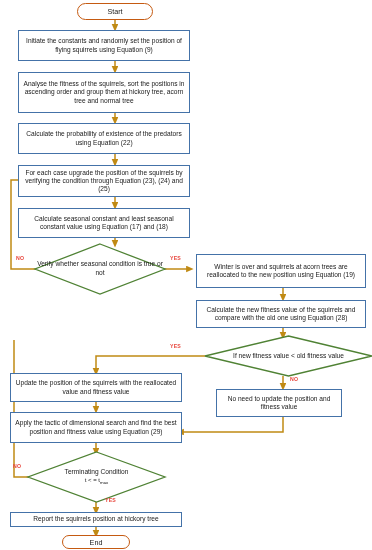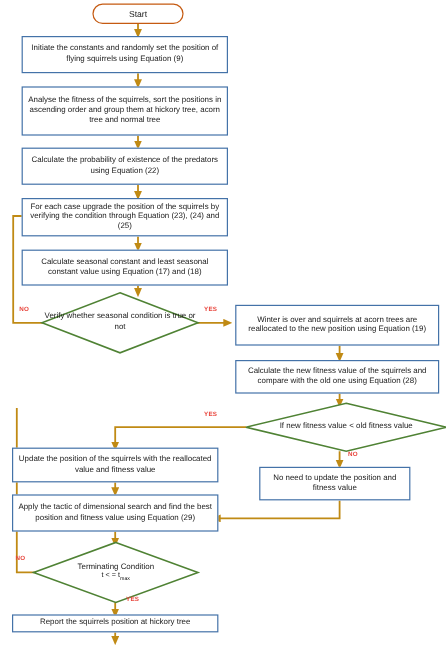--- a/index.html
+++ b/index.html
@@ -213,14 +213,17 @@
       <span class="sub"><span>t &lt; = t</span><sub>max</sub></span>
     </div>
   </div>
   <div class="edge-label" style="left:13px; top:463px;">NO</div>
   <div class="edge-label" style="left:105px; top:497px;">YES</div>
 
   <div class="node proc" style="left:10px; top:512px; width:172px; height:15px;">
     <span>Report the squirrels position at hickory tree</span>
   </div>
 
+  <div class="node terminator" style="left:62px; top:535px; width:68px; height:14px;">
+    <span>End</span>
+  </div>
 
 </div>
 
 </body></html>

